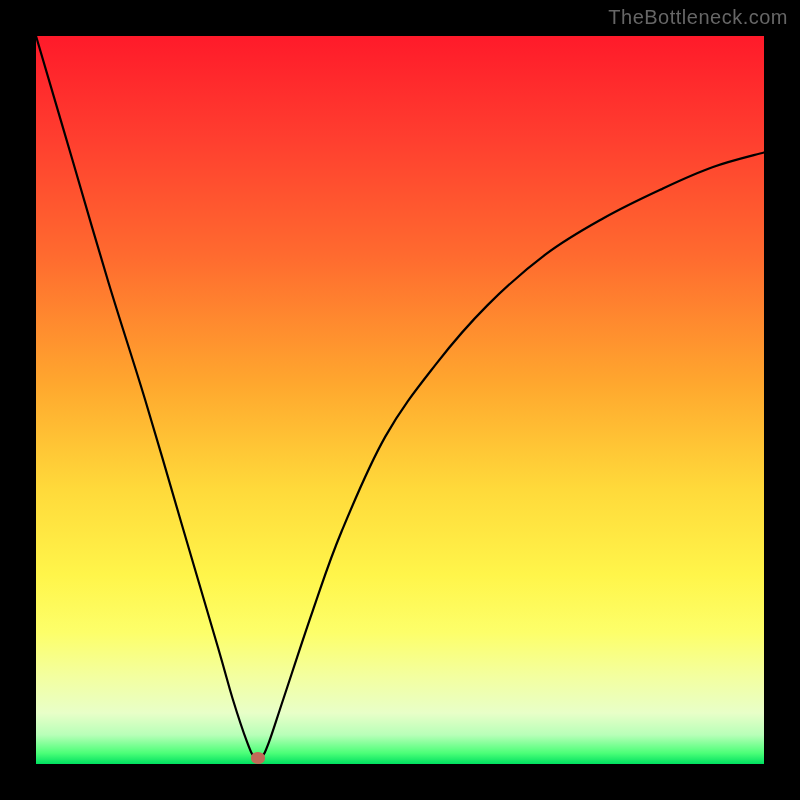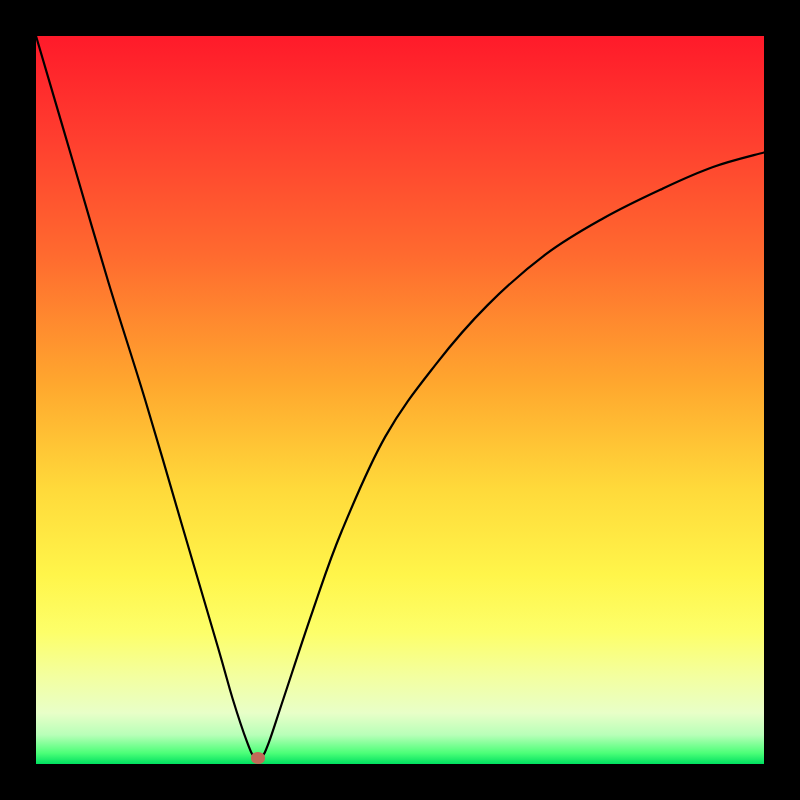--- a/index.html
+++ b/index.html
@@ -64,20 +64,21 @@
     height: 12px;
     border-radius: 50% / 45%;
     background: #c26b58;
     transform: translate(-50%, -50%);
   }
 </style>
 </head>
 <body>
 
 <div class="frame">
+  <div class="watermark">TheBottleneck.com</div>
 
   <div class="plot-area">
     <svg class="curve" viewBox="0 0 728 728" preserveAspectRatio="none">
       <path id="curve-path" fill="none" stroke="#000" stroke-width="2.2" stroke-linecap="round" stroke-linejoin="round" d="M 0 0 C 6.552 22.276799999999998, 23.296 79.2064, 36.4 123.75999999999999 C 49.504 168.31359999999998, 59.696 204.27679999999998, 72.8 247.51999999999998 C 85.904 290.7632, 96.096 320.7568, 109.2 364 C 122.304 407.2432, 132.49599999999998 443.2064, 145.6 487.76 C 158.704 532.3136, 172.8272 580.0704, 182 611.52 C 191.1728 642.9696, 191.3184 645.4448, 196.56 662.48 C 201.8016 679.5152, 207.1888 695.6768, 211.11999999999998 706.16 C 215.05119999999997 716.6432, 215.7792 718.0992, 218.4 720.72 C 221.0208 723.3408000000001, 223.0592 723.3408000000001, 225.68 720.72 C 228.3008 718.0992, 229.02880000000002 716.6432, 232.96 706.16 C 236.8912 695.6768, 239.6576 686.0672, 247.52 662.48 C 255.38240000000002 638.8928000000001, 266.1568 605.2592, 276.64 575.12 C 287.1232 544.9808, 292.656 526.4896, 305.76 495.03999999999996 C 318.864 463.59039999999993, 332.40479999999997 430.5392, 349.44 400.4 C 366.47520000000003 370.26079999999996, 382.05440000000004 351.18719999999996, 400.40000000000003 327.59999999999997 C 418.7456 304.01279999999997, 431.704 289.016, 451.36 269.36 C 471.016 249.70400000000004, 488.63359999999994 234.12480000000005, 509.59999999999997 218.40000000000003 C 530.5663999999999 202.67520000000002, 546.8736 193.7936, 567.84 182 C 588.8064 170.2064, 606.424 162.0528, 626.08 152.88 C 645.7360000000001 143.7072, 658.6944000000001 137.59200000000007, 677.0400000000001 131.04000000000008 C 695.3856000000001 124.48800000000008, 718.8272000000001 119.10080000000004, 728 116.48000000000002"></path>
     </svg>
     <div id="marker" class="marker" style="left: 222.04px; top: 722.176px;"></div>
   </div>
 </div>
 
 </body></html>

